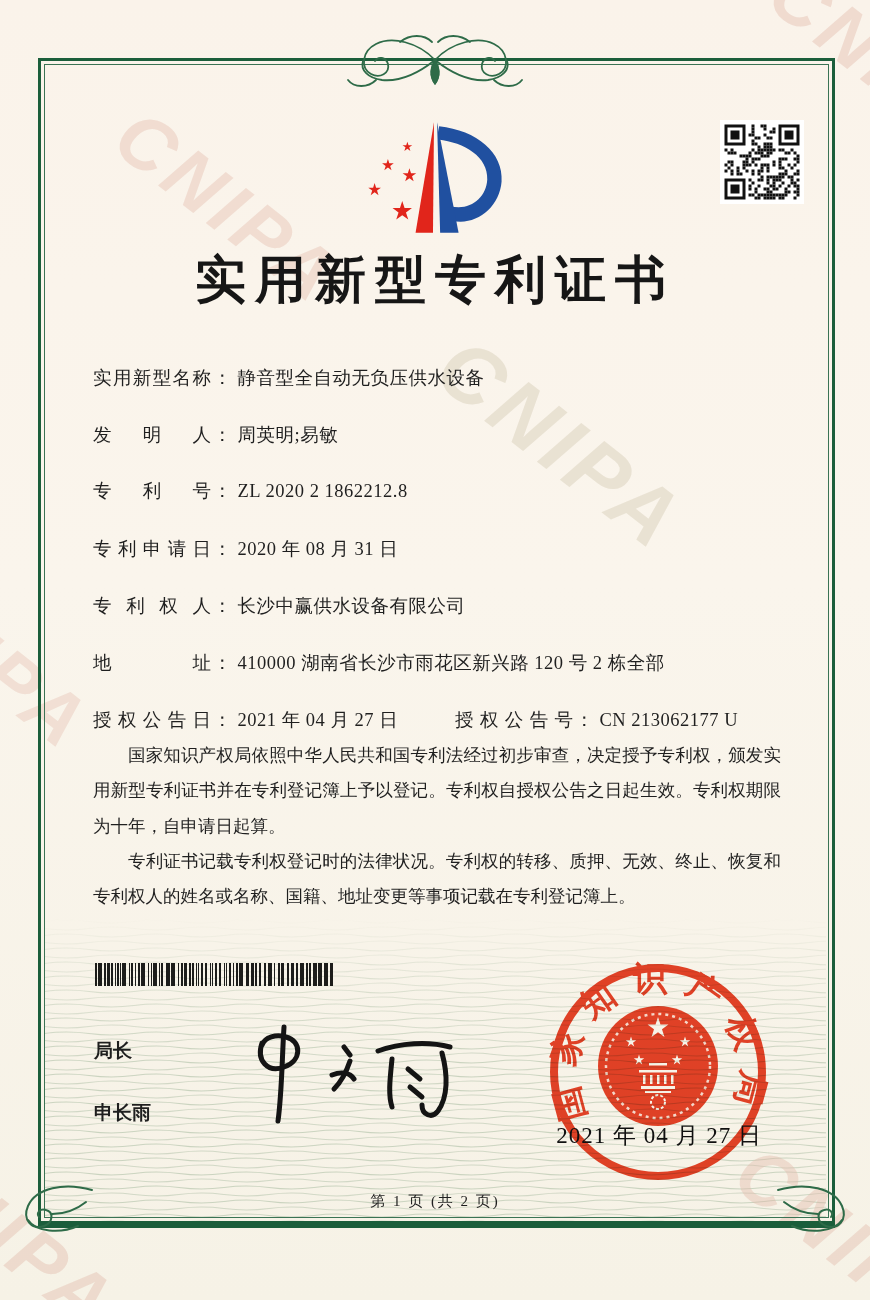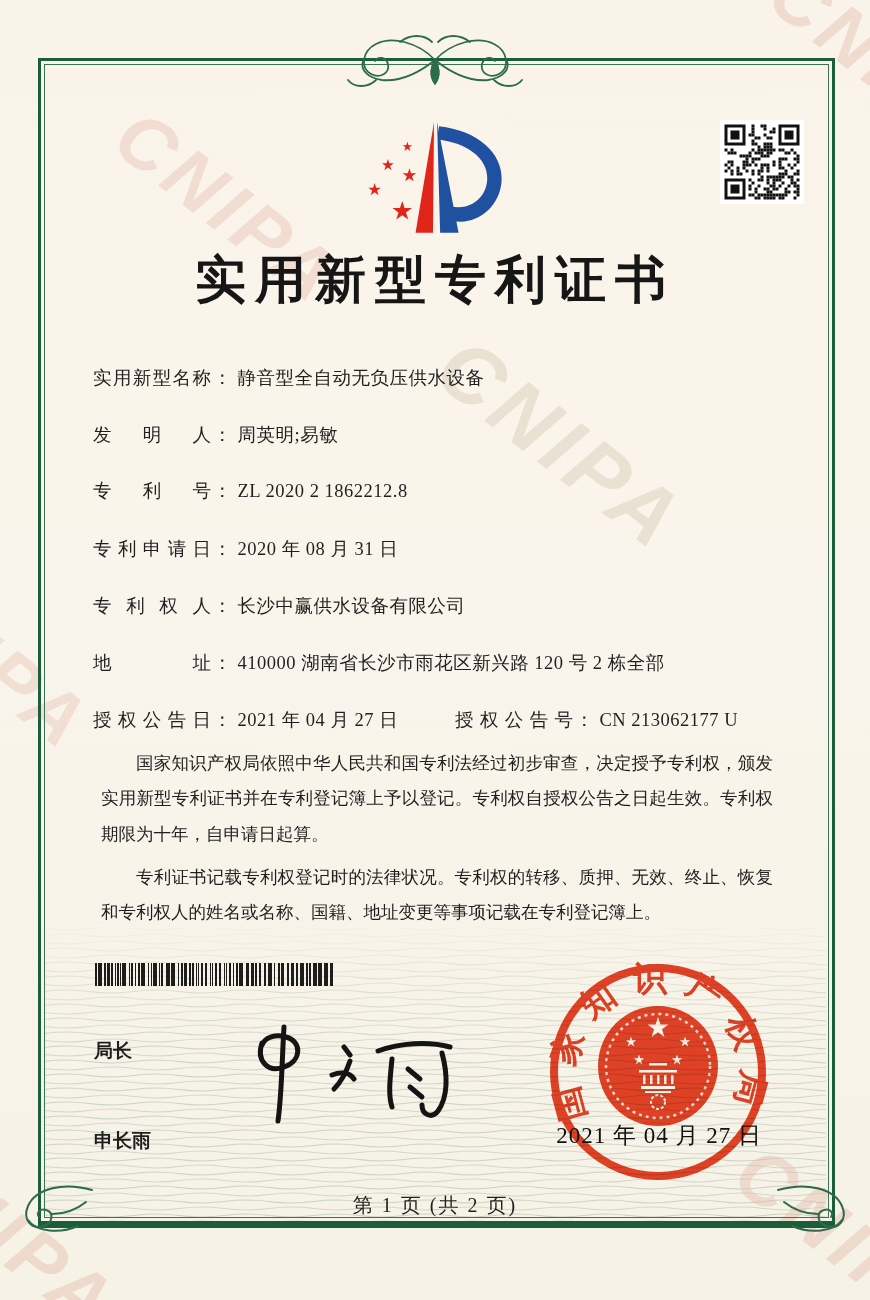--- a/index.html
+++ b/index.html
@@ -46,31 +46,31 @@
   }
   .row { position:absolute; left:93px; display:flex; align-items:baseline; font-size:18.5px; z-index:2; white-space:nowrap; }
   .flabel { display:inline-block; width:118px; text-align:justify; text-align-last:justify;margin-top:8px; }
   .colon { margin:0 6px 0 2px; }
   .fvalue { letter-spacing:.5px; }
   .row2 { left:455px;justify-content:space-between; }
   .body-text {
     position:absolute; left:93px; top:738px; width:688px; z-index:2;
     font-size:17.5px; line-height:2.02; text-align:justify;
   }
-  .body-text p { margin:8px; text-indent:2em; }
+  .body-text p { margin:0; text-indent:2em; }
   .barcode { position:absolute; left:95px; top:963px; width:240px; height:23px; z-index:2; }
   .signer-title { position:absolute; left:94px; top:1038px; font:600 19px "Liberation Sans","DejaVu Sans",sans-serif; z-index:3; }
-  .signer-name  { position:absolute; left:94px; top:1128px; font:600 19px "Liberation Sans","DejaVu Sans",sans-serif; z-index:3; }
+  .signer-name  { position:absolute; left:94px; top:1100px; font:600 19px "Liberation Sans","DejaVu Sans",sans-serif; z-index:3; }
   .signature { position:absolute; left:232px; top:1016px; width:235px; height:112px; z-index:3; }
   .seal { position:absolute; left:527px; top:956px; width:262px; height:232px; z-index:3; mix-blend-mode:multiply; opacity:.95; }
   .seal-date {
     position:absolute; left:533px; top:1120px; width:252px; text-align:center;
     font-size:23px; letter-spacing:1px; color:#101010; z-index:4;
   }
-  .page-info { position:absolute; left:0; top:1192px; width:870px; text-align:center; font-size:20px; letter-spacing:2px; z-index:2; }
+  .page-info { position:absolute; left:0; top:1192px; width:870px; text-align:center; font-size:15px; letter-spacing:2px; z-index:2; }
   .note {
     position:absolute; left:50%; top:1238px; transform:translateX(-50%);
     font-size:17px; letter-spacing:3px; background:#fefcf4; padding:5px 16px; z-index:2; white-space:nowrap;
   }
   .ornament-top { position:absolute; left:340px; top:30px; width:190px; height:62px; z-index:2; }
   .flour-bl { position:absolute; left:16px;  top:1180px; width:80px; height:55px; z-index:2; }
   .flour-br { position:absolute; left:774px; top:1180px; width:80px; height:55px; z-index:2; }
 </style>
 </head>
 <body>

